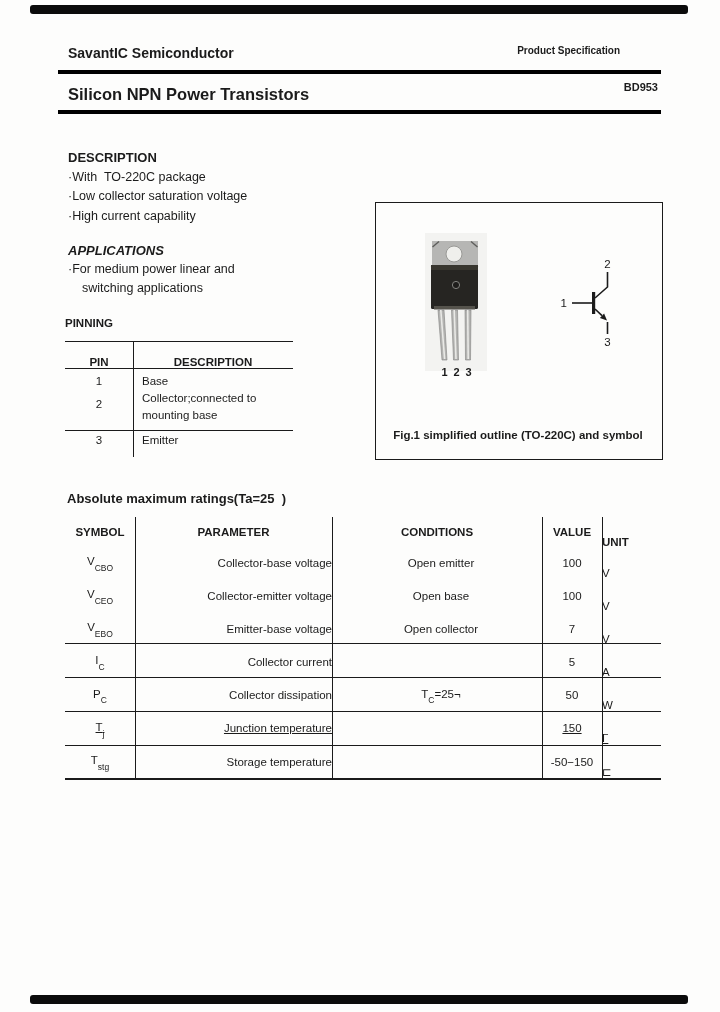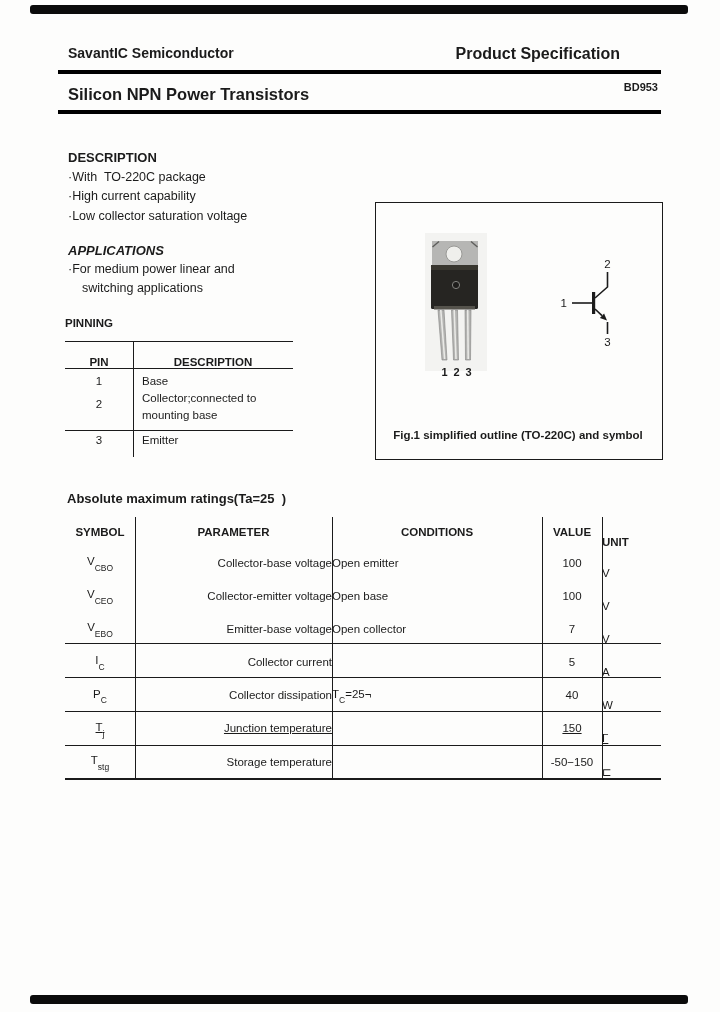--- a/index.html
+++ b/index.html
@@ -8,21 +8,21 @@
     font-family:"Liberation Sans","DejaVu Sans",sans-serif;color:#1b1b1b;
     -webkit-font-smoothing:antialiased;overflow:hidden;
   }
   .abs{position:absolute;}
   
   .scan-bar{position:absolute;left:30px;width:658px;height:9px;background:#0b0b0b;border-radius:3px;}
   .scan-bar.top{top:5px;}
   .scan-bar.bottom{top:995px;}
   
   .company{left:68px;top:45px;font-size:14px;font-weight:bold;}
-  .spec{right:100px;top:45px;font-size:16px;font-weight:bold;}
+  .spec{right:100px;top:45px;font-size:10px;font-weight:bold;}
   .rule{left:58px;width:603px;height:4px;background:#000;}
   .rule1{top:70px;}
   .rule2{top:110px;}
   .prod-title{left:68px;top:85px;font-size:16.5px;font-weight:bold;}
   .part-no{right:62px;top:81px;font-size:11px;font-weight:bold;}
   
   .sec-head{font-size:13px;font-weight:bold;}
   .desc-head{left:68px;top:150px;}
   .line-list{left:68px;font-size:12.5px;line-height:19.3px;}
   .desc-list{top:168px;}
@@ -45,21 +45,21 @@
   .fig-svg text{font-family:"Liberation Sans","DejaVu Sans",sans-serif;fill:#1b1b1b;}
   .pkg-label{font-size:11px;font-weight:bold;}
   .sym-label{font-size:11.5px;}
   
   .rat-head{left:67px;top:491px;font-size:13px;font-weight:bold;white-space:pre;}
   .rt-hdr-row,.rt-row{position:absolute;left:65px;width:596px;display:flex;align-items:center;}
   .rt-hdr-row{top:517px;height:29px;font-weight:bold;font-size:11.5px;}
   .rt-row{height:33.2px;font-size:11.5px;}
   .c-sym{width:70px;text-align:center;}
   .c-par{width:197px;padding-left:7px;box-sizing:border-box;text-align:right;}
-  .c-con{width:210px;padding-left:0;box-sizing:border-box;text-align:left;}
+  .c-con{width:210px;padding-left:8px;box-sizing:border-box;text-align:center;}
   .c-val{width:60px;text-align:center;}
   .c-uni{width:59px;margin-top:20px;}
   .rt-hdr-row .c-par,.rt-hdr-row .c-con{text-align:center;padding-left:0;}
   sub.sb{font-size:8.5px;position:relative;top:2.5px;letter-spacing:0;}
   .ws{white-space:pre;}
 </style>
 </head>
 <body>
 
 <div class="scan-bar top"></div>
@@ -68,22 +68,22 @@
 <div class="abs company">SavantIC Semiconductor</div>
 <div class="abs spec">Product Specification</div>
 <div class="abs rule rule1"></div>
 <div class="abs prod-title">Silicon NPN Power Transistors</div>
 <div class="abs part-no">BD953</div>
 <div class="abs rule rule2"></div>
 
 <div class="abs sec-head desc-head">DESCRIPTION</div>
 <div class="abs line-list desc-list">
   <div>·With  TO-220C package</div>
+  <div>·Low collector saturation voltage</div>
   <div>·High current capability</div>
-  <div>·Low collector saturation voltage</div>
 </div>
 
 <div class="abs sec-head app-head">APPLICATIONS</div>
 <div class="abs line-list app-list">
   <div>·For medium power linear and</div>
   <div>switching applications</div>
 </div>
 
 <div class="abs pin-head">PINNING</div>
 <div class="tline" style="left:65px;top:341px;width:228px;height:1px;"></div>
@@ -178,21 +178,21 @@
       <div class="c-sym"><span>I</span><sub class="sb">C</sub></div>
       <div class="c-par">Collector current</div>
       <div class="c-con ws"><span></span></div>
       <div class="c-val">5</div>
       <div class="c-uni">A</div>
     </div>
     <div class="rt-row" style="top: 678.68px;">
       <div class="c-sym"><span>P</span><sub class="sb">C</sub></div>
       <div class="c-par">Collector dissipation</div>
       <div class="c-con ws"><span>T</span><sub class="sb">C</sub><span>=25¬</span></div>
-      <div class="c-val">40</div>
+      <div class="c-val">50</div>
       <div class="c-uni">W</div>
     </div>
     <div class="rt-row" style="top: 711.85px; text-decoration: underline;">
       <div class="c-sym"><span>T</span><sub class="sb">j</sub></div>
       <div class="c-par">Junction temperature</div>
       <div class="c-con ws"><span></span></div>
       <div class="c-val">150</div>
       <div class="c-uni">Γ</div>
     </div>
     <div class="rt-row" style="top: 745.02px;">

